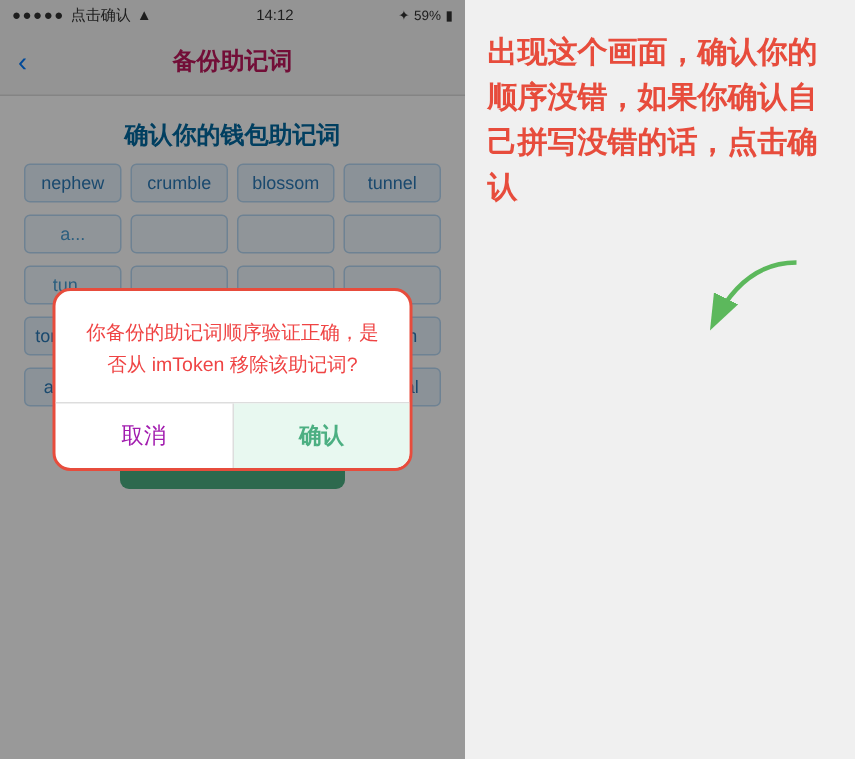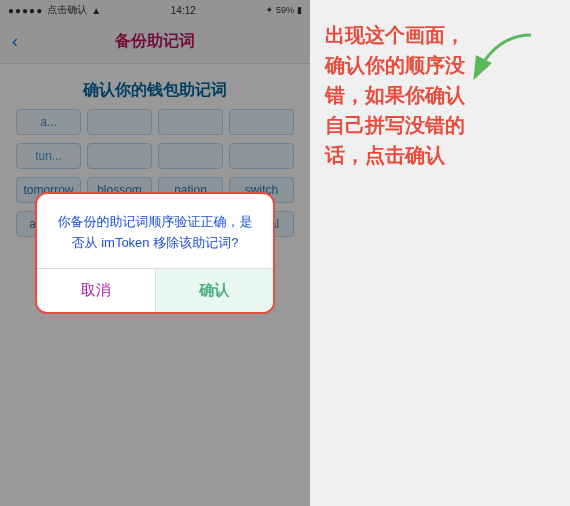--- a/index.html
+++ b/index.html
@@ -138,21 +138,21 @@
       overflow: hidden;
     }
 
     .dialog-content {
       padding: 18px 16px 14px;
       text-align: center;
     }
 
     .dialog-message {
       font-size: 13px;
-      color: #1d4ed8;
+      color: #ef4444;
       line-height: 1.6;
     }
 
     .dialog-buttons {
       display: flex;
       border-top: 1px solid #ddd;
     }
 
     .dialog-btn {
       flex: 1;
@@ -173,21 +173,22 @@
       color: #4CAF82;
       font-weight: 600;
       background: #e8f8f0;
     }
 
     
     .annotation-panel {
       flex: 1;
       padding: 20px 24px 20px 15px;
       display: flex;
-      align-items: flex-start;
+      flex-direction: column;
+      align-items: flex-end;
     }
 
     .annotation-text {
       font-size: 20px;
       color: #e74c3c;
       font-weight: bold;
       line-height: 1.5;
       margin-bottom: 20px;
     }
 
@@ -226,20 +227,26 @@
   </div>
 
   <div class="nav-bar">
     <span class="nav-back">‹</span>
     <span class="nav-title">备份助记词</span>
   </div>
 
   <div class="main-content">
     <div class="page-title">确认你的钱包助记词</div>
 
+    <div class="word-grid">
+      <div class="word-chip">nephew</div>
+      <div class="word-chip">crumble</div>
+      <div class="word-chip">blossom</div>
+      <div class="word-chip">tunnel</div>
+    </div>
 
     <div class="word-grid">
       <div class="word-chip light">a...</div>
       <div class="word-chip light"></div>
       <div class="word-chip light"></div>
       <div class="word-chip light"></div>
     </div>
 
     <div class="word-grid">
       <div class="word-chip light">tun...</div>

